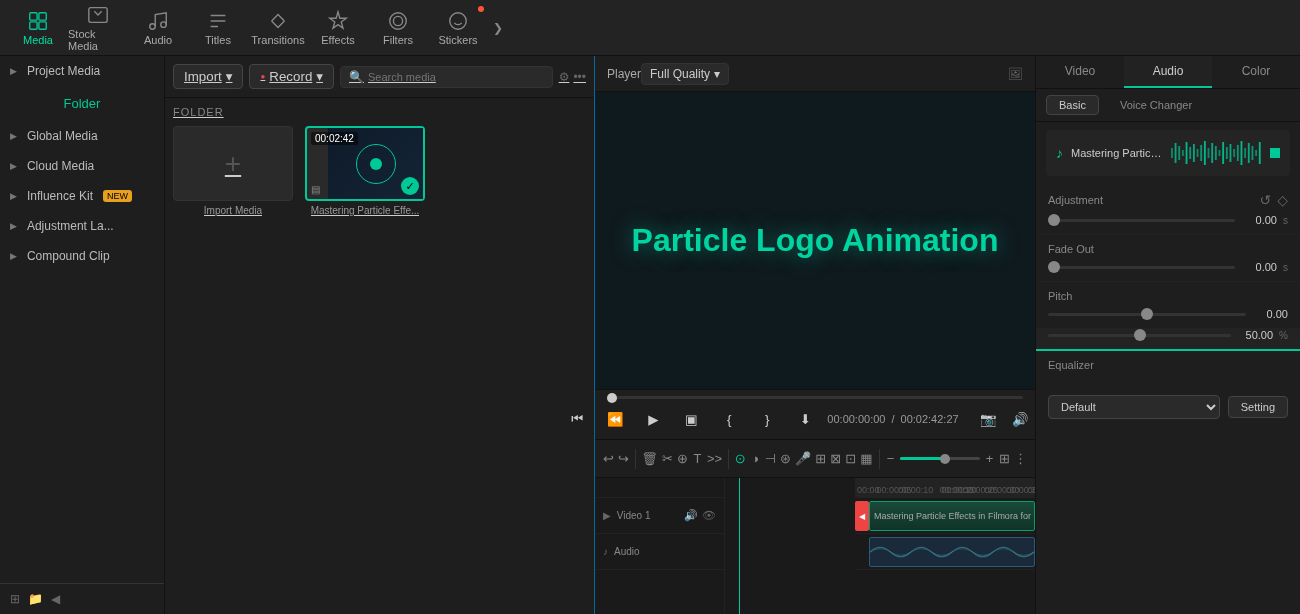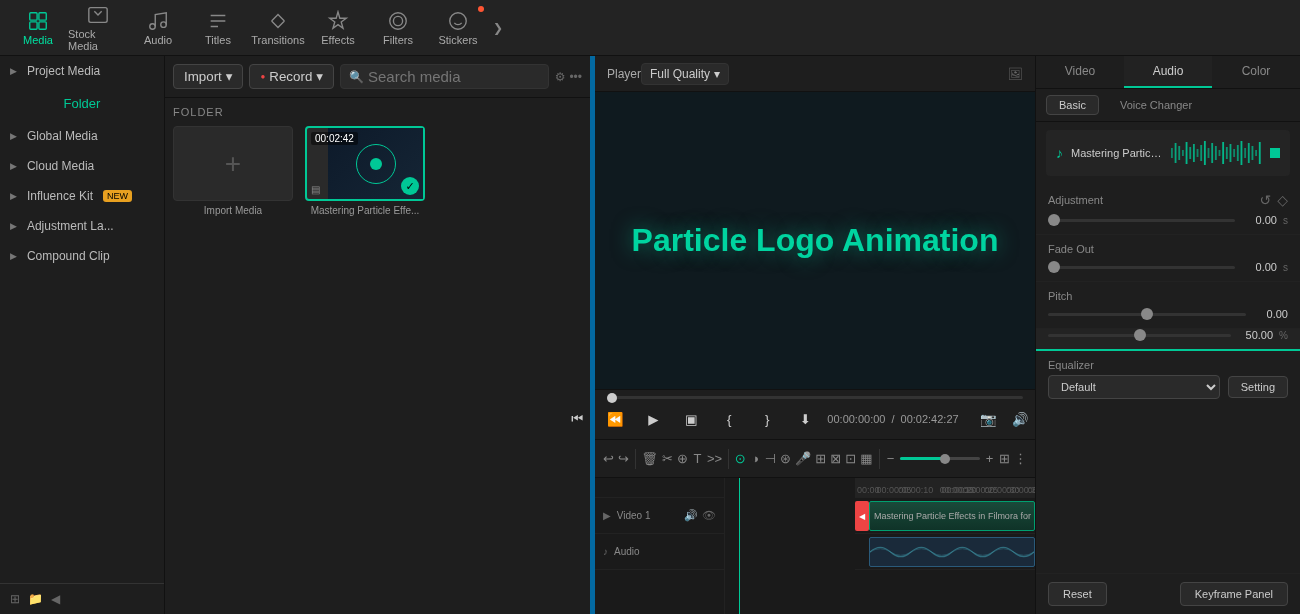--- a/index.html
+++ b/index.html
@@ -24,26 +24,26 @@
     
     .left-sidebar { width: 165px; background: #1e1e1e; border-right: 1px solid #111; display: flex; flex-direction: column; overflow-y: auto; }
     .sidebar-item { display: flex; align-items: center; padding: 8px 10px; cursor: pointer; gap: 8px; color: #bbb; }
     .sidebar-item.folder-selected { color: #00c896; text-align: center; justify-content: center; font-size: 13px; padding: 10px; }
     .sidebar-arrow { color: #777; font-size: 9px; margin-right: 2px; }
     .sidebar-new-badge { background: #e8a020; color: #000; font-size: 9px; padding: 1px 4px; border-radius: 3px; margin-left: 2px; }
     .sidebar-bottom-icons { display: flex; gap: 8px; padding: 8px 10px; margin-top: auto; border-top: 1px solid #333; }
     .sidebar-bottom-icon { color: #666; cursor: pointer; }
 
     
-    .media-panel { width: 430px; background: #1e1e1e; border-right: 5px solid #0369a1; display: flex; flex-direction: column; }
+    .media-panel { width: 430px; background: #1e1e1e; border-right: 1px solid #0369a1; display: flex; flex-direction: column; text-decoration: underline; }
     .media-toolbar { display: flex; align-items: center; gap: 6px; padding: 8px; border-bottom: 1px solid #111; }
     .btn-import { background: #2a2a2a; border: 1px solid #444; color: #ccc; padding: 4px 10px; border-radius: 4px; cursor: pointer; display: flex; align-items: center; gap: 4px; }
     .btn-record { background: #2a2a2a; border: 1px solid #444; color: #ccc; padding: 4px 10px; border-radius: 4px; cursor: pointer; display: flex; align-items: center; gap: 4px; }
     .search-box { flex: 1; display: flex; align-items: center; gap: 4px; background: #2a2a2a; border: 1px solid #333; border-radius: 4px; padding: 3px 8px; }
-    .search-box input { background: transparent; border: none; color: #ccc; outline: none; font-size: 15px; width: 100%; }
+    .search-box input { background: transparent; border: none; color: #ccc; outline: none; font-size: 11px; width: 100%; }
     .media-actions { display: flex; gap: 4px; }
     .media-content { flex: 1; padding: 8px; overflow-y: auto; }
     .folder-label { color: #888; font-size: 11px; margin-bottom: 8px; letter-spacing: 1px; }
     .media-grid { display: flex; gap: 12px; flex-wrap: wrap; }
     .media-item { display: flex; flex-direction: column; align-items: center; gap: 4px; cursor: pointer; }
     .media-thumb { width: 120px; height: 75px; background: #2a2a2a; border-radius: 4px; display: flex; align-items: center; justify-content: center; position: relative; border: 1px solid #333; }
     .media-thumb.selected { border: 2px solid #00c896; padding-left: 21px; }
     .media-thumb-overlay { position: absolute; top: 4px; left: 4px; font-size: 10px; color: #fff; background: rgba(0,0,0,0.5); padding: 1px 4px; border-radius: 2px; }
     .media-thumb-icon { position: absolute; bottom: 4px; left: 4px; color: #888; font-size: 10px; }
     .media-thumb-check { position: absolute; bottom: 4px; right: 4px; width: 18px; height: 18px; background: #00c896; border-radius: 50%; display: flex; align-items: center; justify-content: center; color: #000; font-size: 11px; }
@@ -529,31 +529,27 @@
 
     <div style="border-bottom:2px solid #00c896;background:#232323;">
       <div class="rp-slider-row" style="padding:0 12px 8px;">
         <input type="range" class="rp-slider" min="0" max="100" value="50" style="">
         <span class="rp-value">50.00</span>
         <span class="rp-unit">%</span>
       </div>
     </div>
 
     <div class="eq-row">
-      <div class="rp-label" style="margin-bottom:4px;">
+      <div class="rp-label" style="margin-bottom:24px;">
         <span>Equalizer</span>
       </div>
       <div class="eq-select-row">
         <select class="eq-select">
           <option>Default</option>
         </select>
         <button class="eq-btn">Setting</button>
       </div>
     </div>
 
-    <div class="reset-btn-row">
-      <button class="reset-btn">Reset</button>
-      <button class="kf-btn">Keyframe Panel</button>
-    </div>
 
   </div>
 
 </div>
 
 </body></html>

